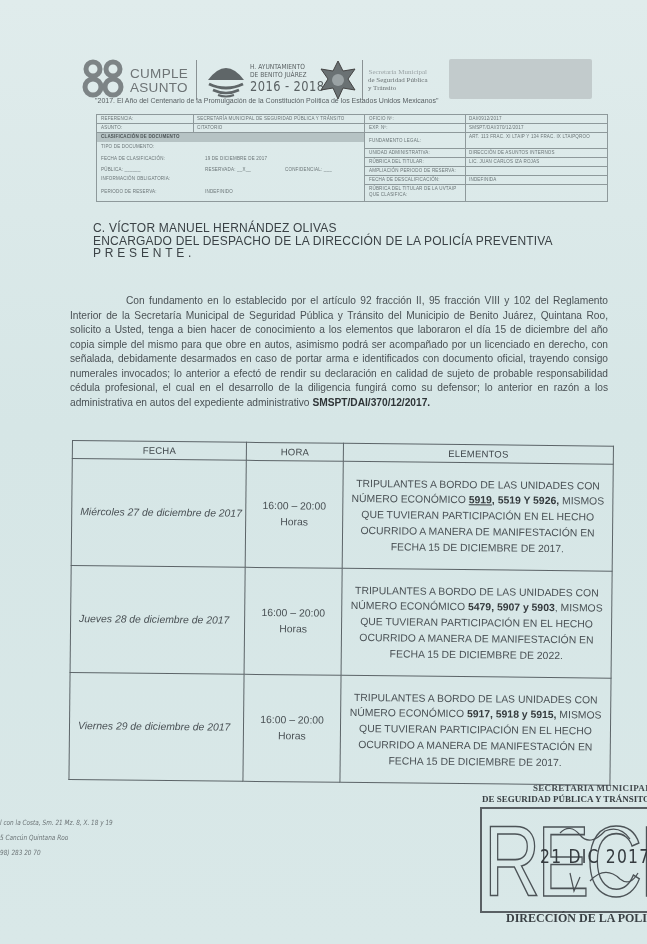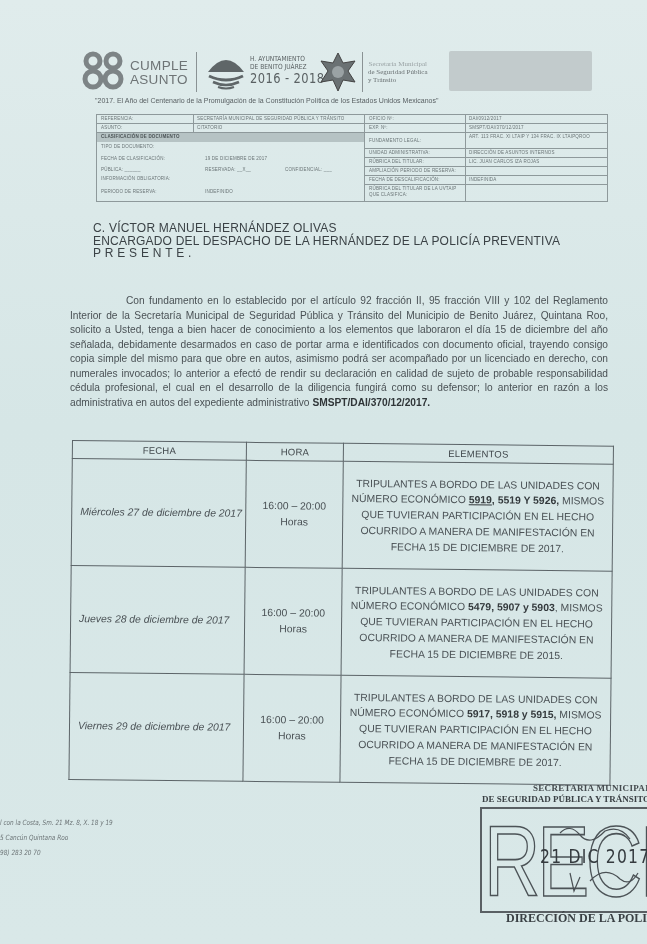--- a/index.html
+++ b/index.html
@@ -7,21 +7,21 @@
     width:647px; height:944px; overflow:hidden; position:relative;
     background:#dbe8e8;
     font-family:"Liberation Sans", sans-serif;
     color:#3d4449;
   }
   .page {
     position:absolute; left:0; top:0; width:647px; height:944px;
     background:linear-gradient(180deg,#e0ecec 0%,#d6e6e6 45%,#d9e8e8 100%);
   }
   
-  .header { position:absolute; left:82px; top:48px; width:520px; height:50px;text-decoration:underline; }
+  .header { position:absolute; left:82px; top:56px; width:520px; height:50px;text-decoration:underline; }
   .logo83 { position:absolute; left:0; top:2px; width:44px; height:42px; }
   .cumple { position:absolute; left:48px; top:11px; font-size:13.5px; line-height:14px; color:#6e7476; letter-spacing:0.3px; }
   .vsep { position:absolute; top:4px; width:1px; height:40px; background:#8a9294; }
   .cancun-logo { position:absolute; left:124px; top:6px; width:40px; height:36px; }
   .ayto { position:absolute; left:168px; top:7px; font-family:"DejaVu Sans", sans-serif; font-size:7px; line-height:8px; color:#5a6163; transform:scaleX(0.85); transform-origin:left top; }
   .ayto .years { font-size:13.5px; line-height:14px; letter-spacing:0.5px; }
   .star { position:absolute; left:236px; top:4px; width:40px; height:40px; }
   .secret { position:absolute; left:286px; top:12px; font-family:"Liberation Serif", serif; font-size:7px; line-height:8px; color:#6a7173; }
   .secret .faint { color:#9aa3a5;text-align:center; }
   .greybox { position:absolute; left:367px; top:3px; width:143px; height:40px; background:#c2cbcc; border-radius:2px; }
@@ -182,30 +182,30 @@
         <span class="v" style="left:104px">INDEFINIDA</span>
       </div>
       <div class="fr" style="top:70px;height:15px">
         <span class="k" style="width:94px;line-height:6px">RÚBRICA DEL TITULAR DE LA UVTAIP QUE CLASIFICA:</span>
       </div>
     </div>
   </div>
 
   <div class="addr">
     <div>C. VÍCTOR MANUEL HERNÁNDEZ OLIVAS</div>
-    <div>ENCARGADO DEL DESPACHO DE LA HERNÁNDEZ DE LA POLICÍA PREVENTIVA</div>
+    <div>ENCARGADO DEL DESPACHO DE LA DIRECCIÓN DE LA POLICÍA PREVENTIVA</div>
     <div class="present">PRESENTE.</div>
   </div>
 
   <div class="para">
     <span class="l" style="padding-left:56px">Con fundamento en lo establecido por el artículo 92 fracción II, 95 fracción VIII y 102 del Reglamento</span>
     <span class="l">Interior de la Secretaría Municipal de Seguridad Pública y Tránsito del Municipio de Benito Juárez, Quintana Roo,</span>
     <span class="l">solicito a Usted, tenga a bien hacer de conocimiento a los elementos que laboraron el día 15 de diciembre del año</span>
+    <span class="l">copia simple del mismo para que obre en autos, asimismo podrá ser acompañado por un licenciado en derecho, con</span>
     <span class="l">señalada, debidamente desarmados en caso de portar arma e identificados con documento oficial, trayendo consigo</span>
-    <span class="l">copia simple del mismo para que obre en autos, asimismo podrá ser acompañado por un licenciado en derecho, con</span>
     <span class="l">numerales invocados; lo anterior a efectó de rendir su declaración en calidad de sujeto de probable responsabilidad</span>
     <span class="l">cédula profesional, el cual en el desarrollo de la diligencia fungirá como su defensor;  lo anterior en razón a los</span>
     <span class="l last"><span>administrativa en autos del  expediente administrativo </span><b>SMSPT/DAI/370/12/2017.</b></span>
   </div>
 
   <div class="sched">
     <table>
       <tbody>
           <tr>
         <th>FECHA</th>
@@ -219,21 +219,21 @@
               <div>Horas</div>
             </td>
         <td class="elem"><span>TRIPULANTES A BORDO DE LAS UNIDADES CON NÚMERO ECONÓMICO </span><b class="u">5919</b><b>, 5519 Y 5926,</b><span> MISMOS QUE TUVIERAN PARTICIPACIÓN EN EL HECHO OCURRIDO A MANERA DE MANIFESTACIÓN EN FECHA 15 DE DICIEMBRE DE 2017.</span></td>
       </tr>
       <tr>
         <td class="fecha">Jueves 28 de diciembre de 2017</td>
         <td class="hora">
               <div>16:00 – 20:00</div>
               <div>Horas</div>
             </td>
-        <td class="elem"><span>TRIPULANTES A BORDO DE LAS UNIDADES CON NÚMERO ECONÓMICO </span><b>5479, 5907 y 5903</b><span>, MISMOS QUE TUVIERAN PARTICIPACIÓN EN EL HECHO OCURRIDO A MANERA DE MANIFESTACIÓN EN FECHA 15 DE DICIEMBRE DE 2015.</span></td>
+        <td class="elem"><span>TRIPULANTES A BORDO DE LAS UNIDADES CON NÚMERO ECONÓMICO </span><b>5479, 5907 y 5903</b><span>, MISMOS QUE TUVIERAN PARTICIPACIÓN EN EL HECHO OCURRIDO A MANERA DE MANIFESTACIÓN EN FECHA 15 DE DICIEMBRE DE 2022.</span></td>
       </tr>
       <tr>
         <td class="fecha">Viernes 29 de diciembre de 2017</td>
         <td class="hora">
               <div>16:00 – 20:00</div>
               <div>Horas</div>
             </td>
         <td class="elem"><span>TRIPULANTES A BORDO DE LAS UNIDADES CON NÚMERO ECONÓMICO </span><b>5917, 5918 y 5915,</b><span> MISMOS QUE TUVIERAN PARTICIPACIÓN EN EL HECHO OCURRIDO A MANERA DE MANIFESTACIÓN EN FECHA 15 DE DICIEMBRE DE 2017.</span></td>
       </tr>
     </tbody>

